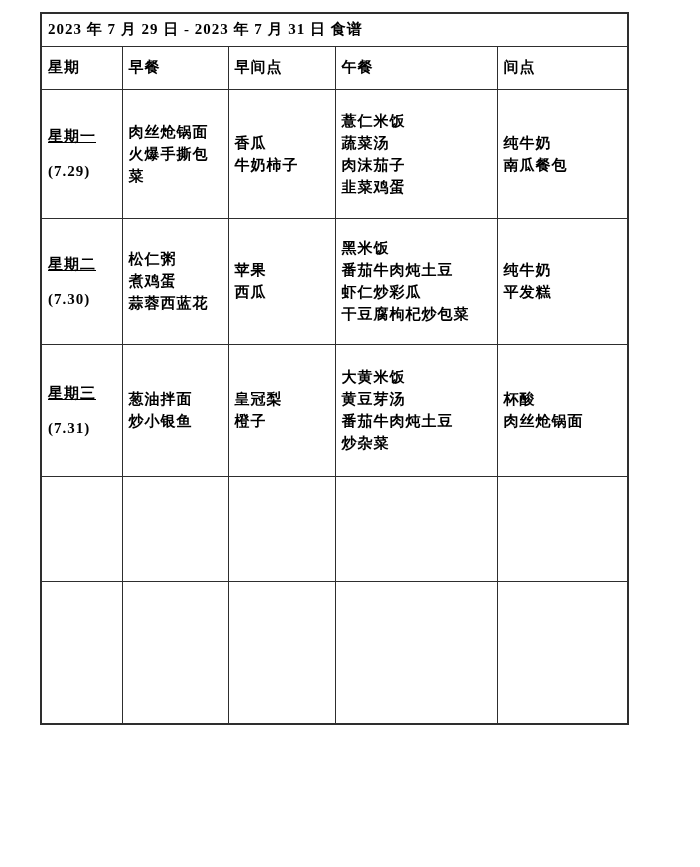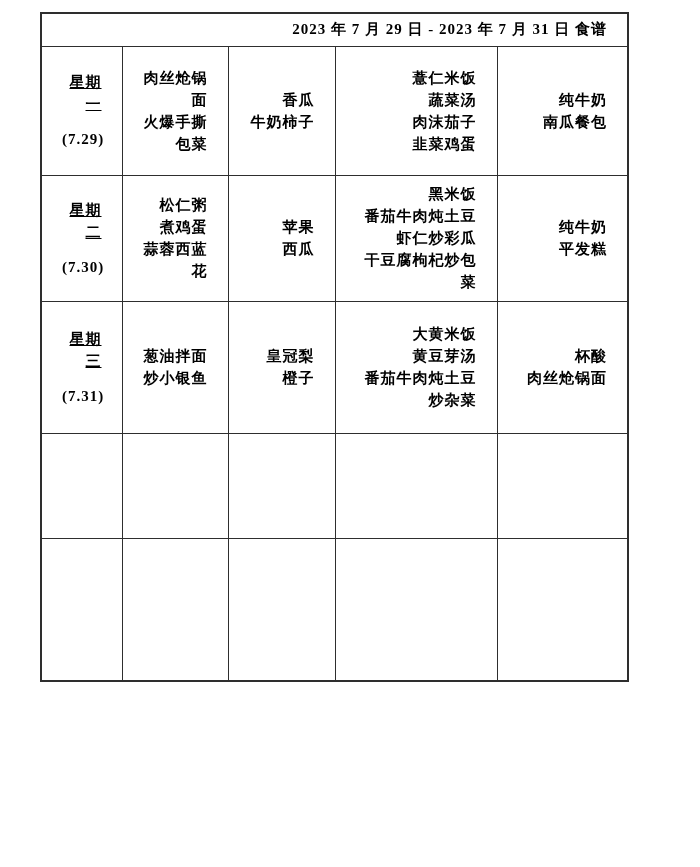--- a/index.html
+++ b/index.html
@@ -22,26 +22,26 @@
     position: absolute;
     left: 40px;
     top: 12px;
     width: 587px;
     border-collapse: collapse;
     table-layout: fixed;
     border: 2px solid #2e2e2e;
   }
   table.menu td {
     border: 1px solid #2e2e2e;
-    text-align: right;
+    text-align: left;
     vertical-align: middle;
     font-weight: bold;
     font-size: 15px;
     letter-spacing: 1px;
-    padding: 0 20px;
+    padding: 0 6px;
     overflow: hidden;
   }
   tr.title-row  { height: 33px; }
   tr.header-row { height: 43px; }
   tr.row-1 { height: 129px; }
   tr.row-2 { height: 126px; }
   tr.row-3 { height: 132px; }
   tr.row-4 { height: 105px; }
   tr.row-5 { height: 143px; }
   td.title-cell {
@@ -74,20 +74,27 @@
       <col style="width:107px">
       <col style="width:162px">
       <col style="width:131px">
     </colgroup>
 
     <tbody>
         <tr class="title-row">
       <td class="title-cell" colspan="5">2023 年 7 月 29 日 -  2023 年 7 月 31 日 食谱</td>
     </tr>
 
+    <tr class="header-row">
+      <td>星期</td>
+      <td>早餐</td>
+      <td>早间点</td>
+      <td>午餐</td>
+      <td>间点</td>
+    </tr>
 
     <tr class="row-1">
       <td class="day-cell">
         <div class="day-name">星期一</div>
         <div class="day-date">(7.29)</div>
       </td>
       <td>
         <div class="dishes">肉丝炝锅面
 火爆手撕包菜</div>
       </td>

